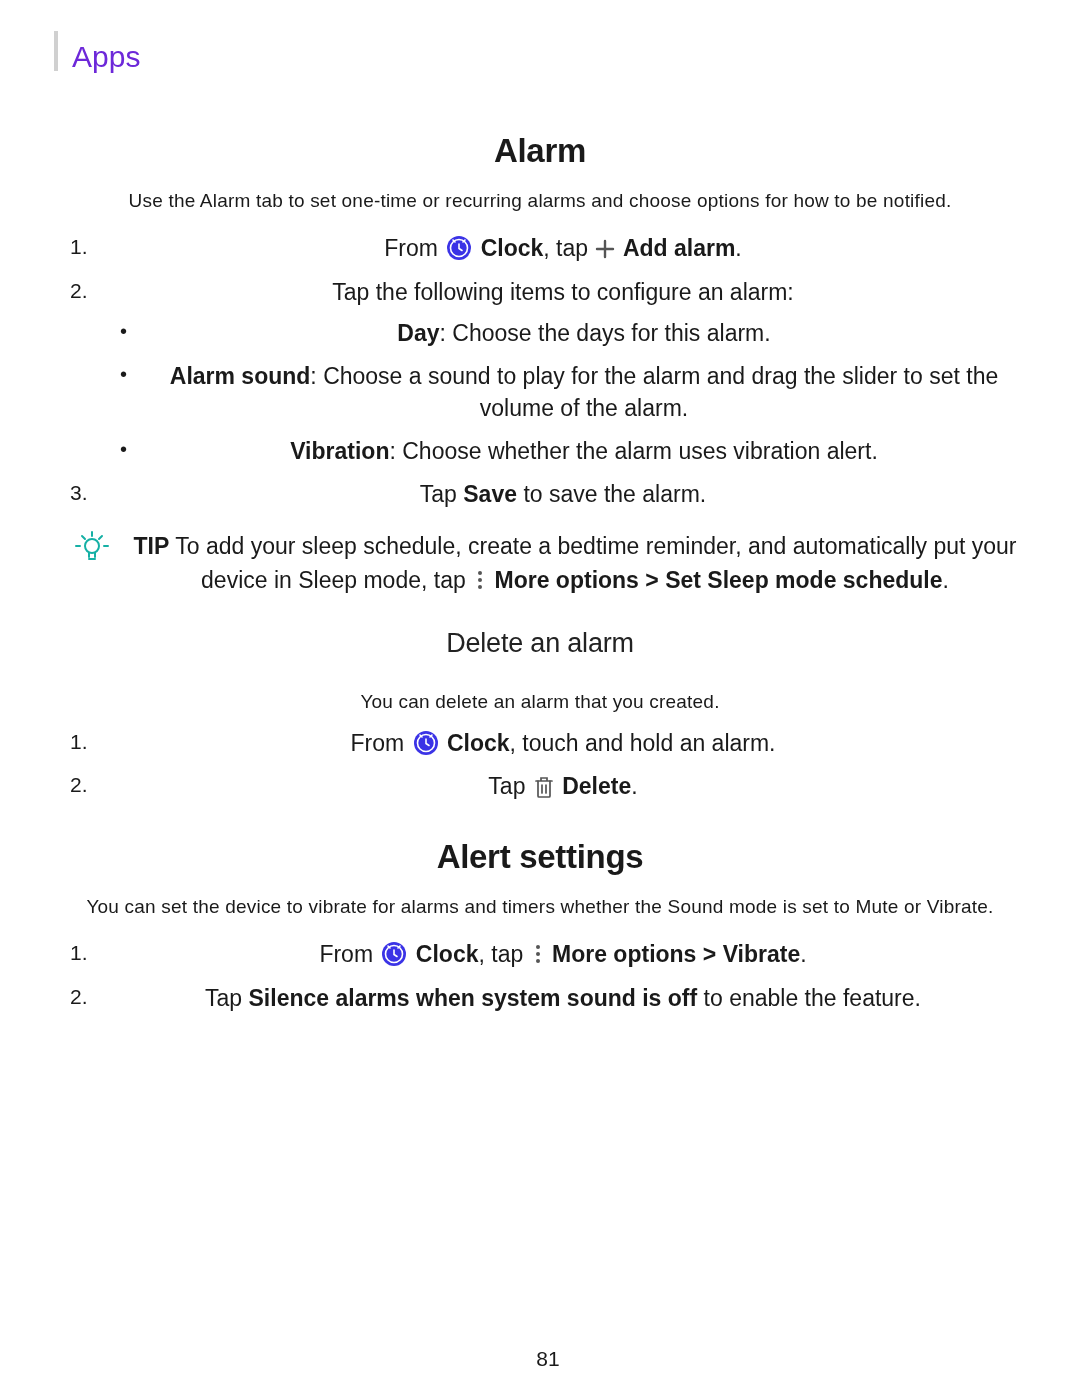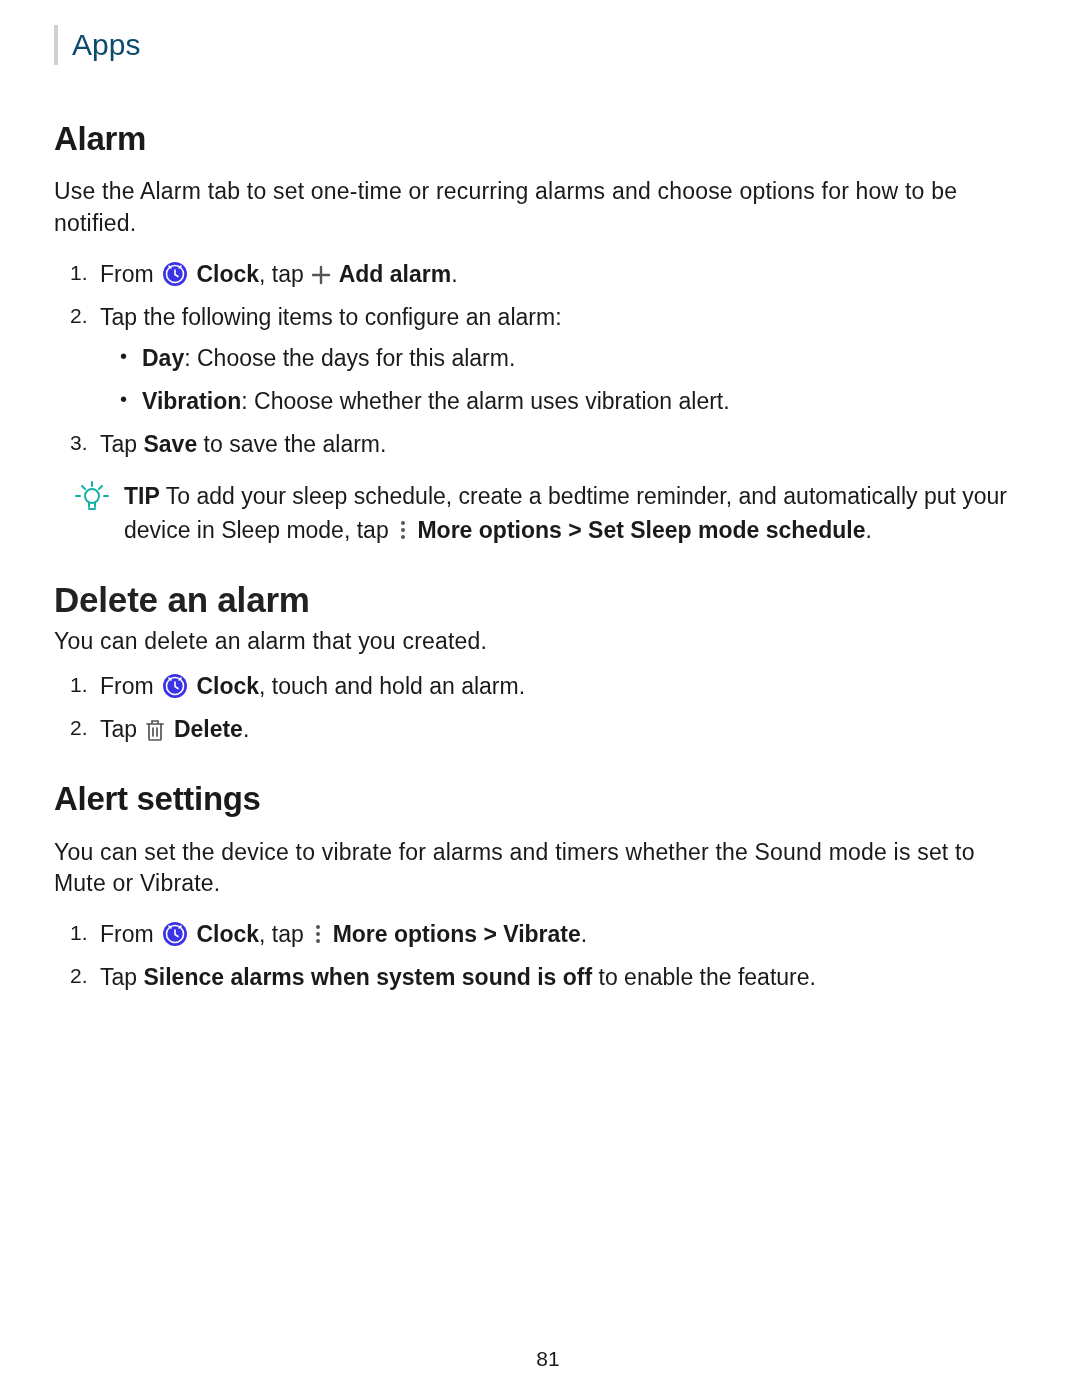--- a/index.html
+++ b/index.html
@@ -20,31 +20,32 @@
     margin-bottom: 50px;
   }
   .header-bar .vbar {
     width: 4px;
     height: 40px;
     background: #d0d0d0;
     margin-right: 14px;
   }
   .header-bar .title {
     font-size: 30px;
-    color: #0c4a6e;
+    color: #6d28d9;
     font-weight: 400;
+    margin-top: 12px;
   }
   .h1 {
     font-size: 33px;
     font-weight: 600;
     margin-bottom: 14px;
     letter-spacing: -0.3px;
   }
   .p {
-    font-size: 23px;
+    font-size: 19px;
     margin-bottom: 18px;
     line-height: 1.38;
     letter-spacing: 0.2px;
   }
   ol.steps {
     list-style: none;
     counter-reset: step;
     padding-left: 46px;
     margin-bottom: 18px;
   }
@@ -122,34 +123,34 @@
     display: flex;
     align-items: flex-start;
     margin: 10px 0 28px 20px;
   }
   .tip-block .tip-text {
     flex: 1;
     margin-left: 14px;
     line-height: 1.48;
   }
   .h2 {
-    font-size: 35px;
-    font-weight: 700;
-    margin-bottom: 2px;
+    font-size: 27px;
+    font-weight: 400;
+    margin-bottom: 26px;
     color: #222;
     letter-spacing: -0.2px;
   }
   .page-number {
     position: absolute;
     bottom: 24px;
     left: 16px; right: 0;
     text-align: center;
     font-size: 21px;
   }
-  .sect { margin-bottom: 30px; }
+  .sect { margin-bottom: 30px; text-align: center; }
 </style>
 </head>
 <body>
 
 <div class="header-bar">
   <div class="vbar"></div>
   <div class="title">Apps</div>
 </div>
 
 <div class="sect">
@@ -166,20 +167,21 @@
           </svg></span>
       <span class="b">Clock</span><span>, tap </span><span class="icon-plus"><svg viewBox="0 0 20 20">
             <path d="M10 2 L10 18 M2 10 L18 10" stroke="#555" stroke-width="2.4" stroke-linecap="round"></path>
           </svg></span>
       <span class="b">Add alarm</span><span>.</span>
     </li>
     <li>
       <span>Tap the following items to configure an alarm:</span>
       <ul class="bullets">
         <li><span class="b">Day</span><span>: Choose the days for this alarm.</span></li>
+        <li><span class="b">Alarm sound</span><span>: Choose a sound to play for the alarm and drag the slider to set the volume of the alarm.</span></li>
         <li><span class="b">Vibration</span><span>: Choose whether the alarm uses vibration alert.</span></li>
       </ul>
     </li>
     <li>
       <span>Tap </span><span class="b">Save</span><span> to save the alarm.</span>
     </li>
   </ol>
 
   <div class="tip-block">
     <span class="icon-tip">

